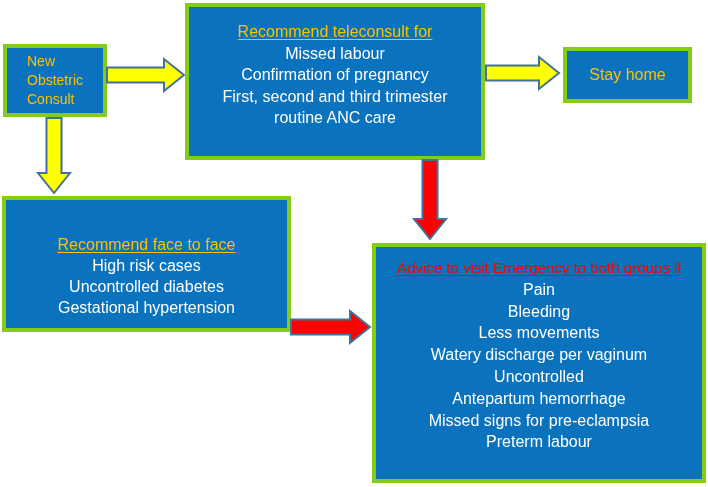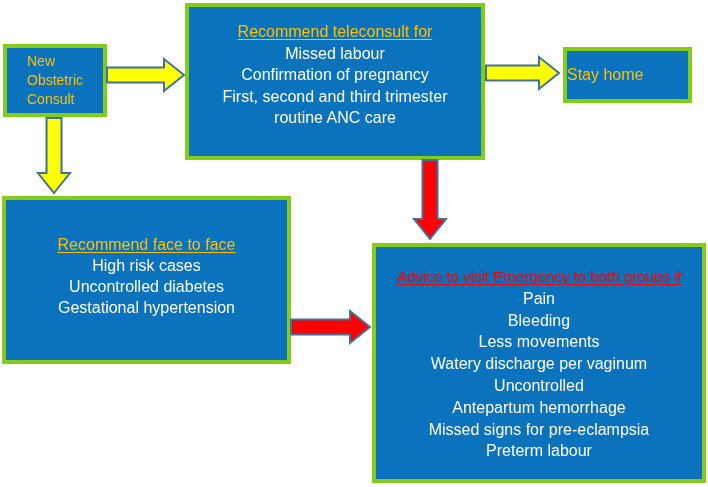--- a/index.html
+++ b/index.html
@@ -19,29 +19,29 @@
     left:3px;top:44px;width:104px;height:73px;
     display:flex;flex-direction:column;justify-content:center;
     text-align:left;padding-left:20px;font-size:14px;line-height:19px;
   }
   .node-tele{
     left:185px;top:3px;width:300px;height:157px;
     padding-top:14px;font-size:16px;line-height:21.5px;
   }
   .node-stay{
     left:563px;top:47px;width:129px;height:56px;
-    display:flex;align-items:center;font-size:16px;
+    display:flex;align-items:center;justify-content:center;font-size:16px;
   }
   .node-face{
-    left:2px;top:196px;width:289px;height:168px;
+    left:2px;top:196px;width:289px;height:136px;
     padding-top:34px;font-size:16px;line-height:21px;
   }
   .node-emer{
     left:372px;top:243px;width:334px;height:240px;
-    padding-top:19px;font-size:16px;line-height:21.8px;
+    padding-top:10px;font-size:16px;line-height:21.8px;
   }
   .node-emer .emer-title{font-size:15.5px;white-space:nowrap;letter-spacing:-0.2px;}
   .arrow{position:absolute;display:block;overflow:visible;}
   .af-yellow{fill:#ffff00;stroke:#41719c;stroke-width:2;}
   .af-red{fill:#ff0000;stroke:#41719c;stroke-width:2;}
 </style>
 </head>
 <body>
 
 <div class="canvas">

